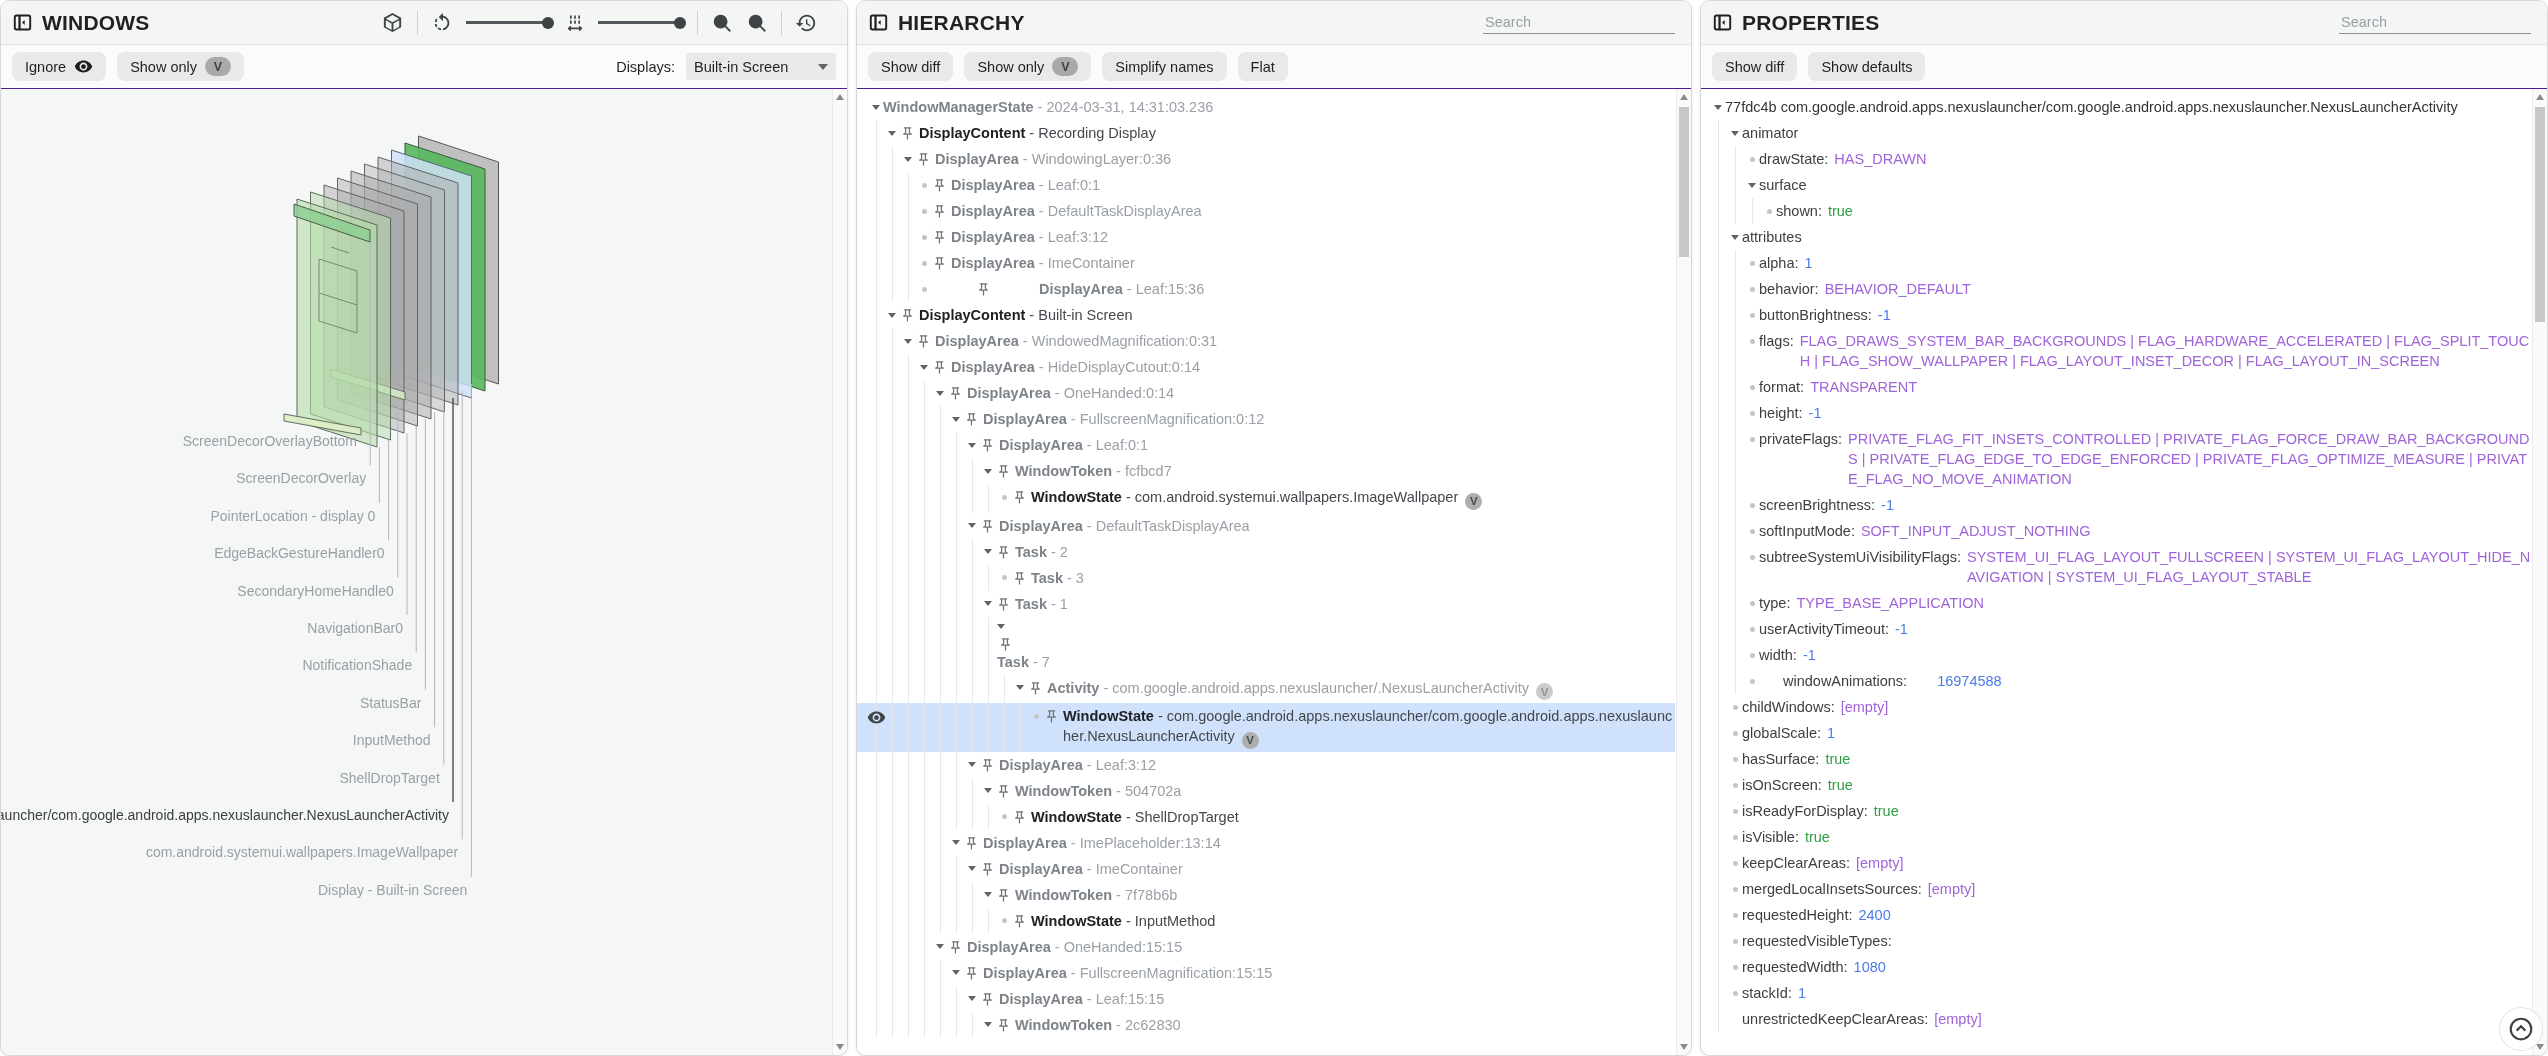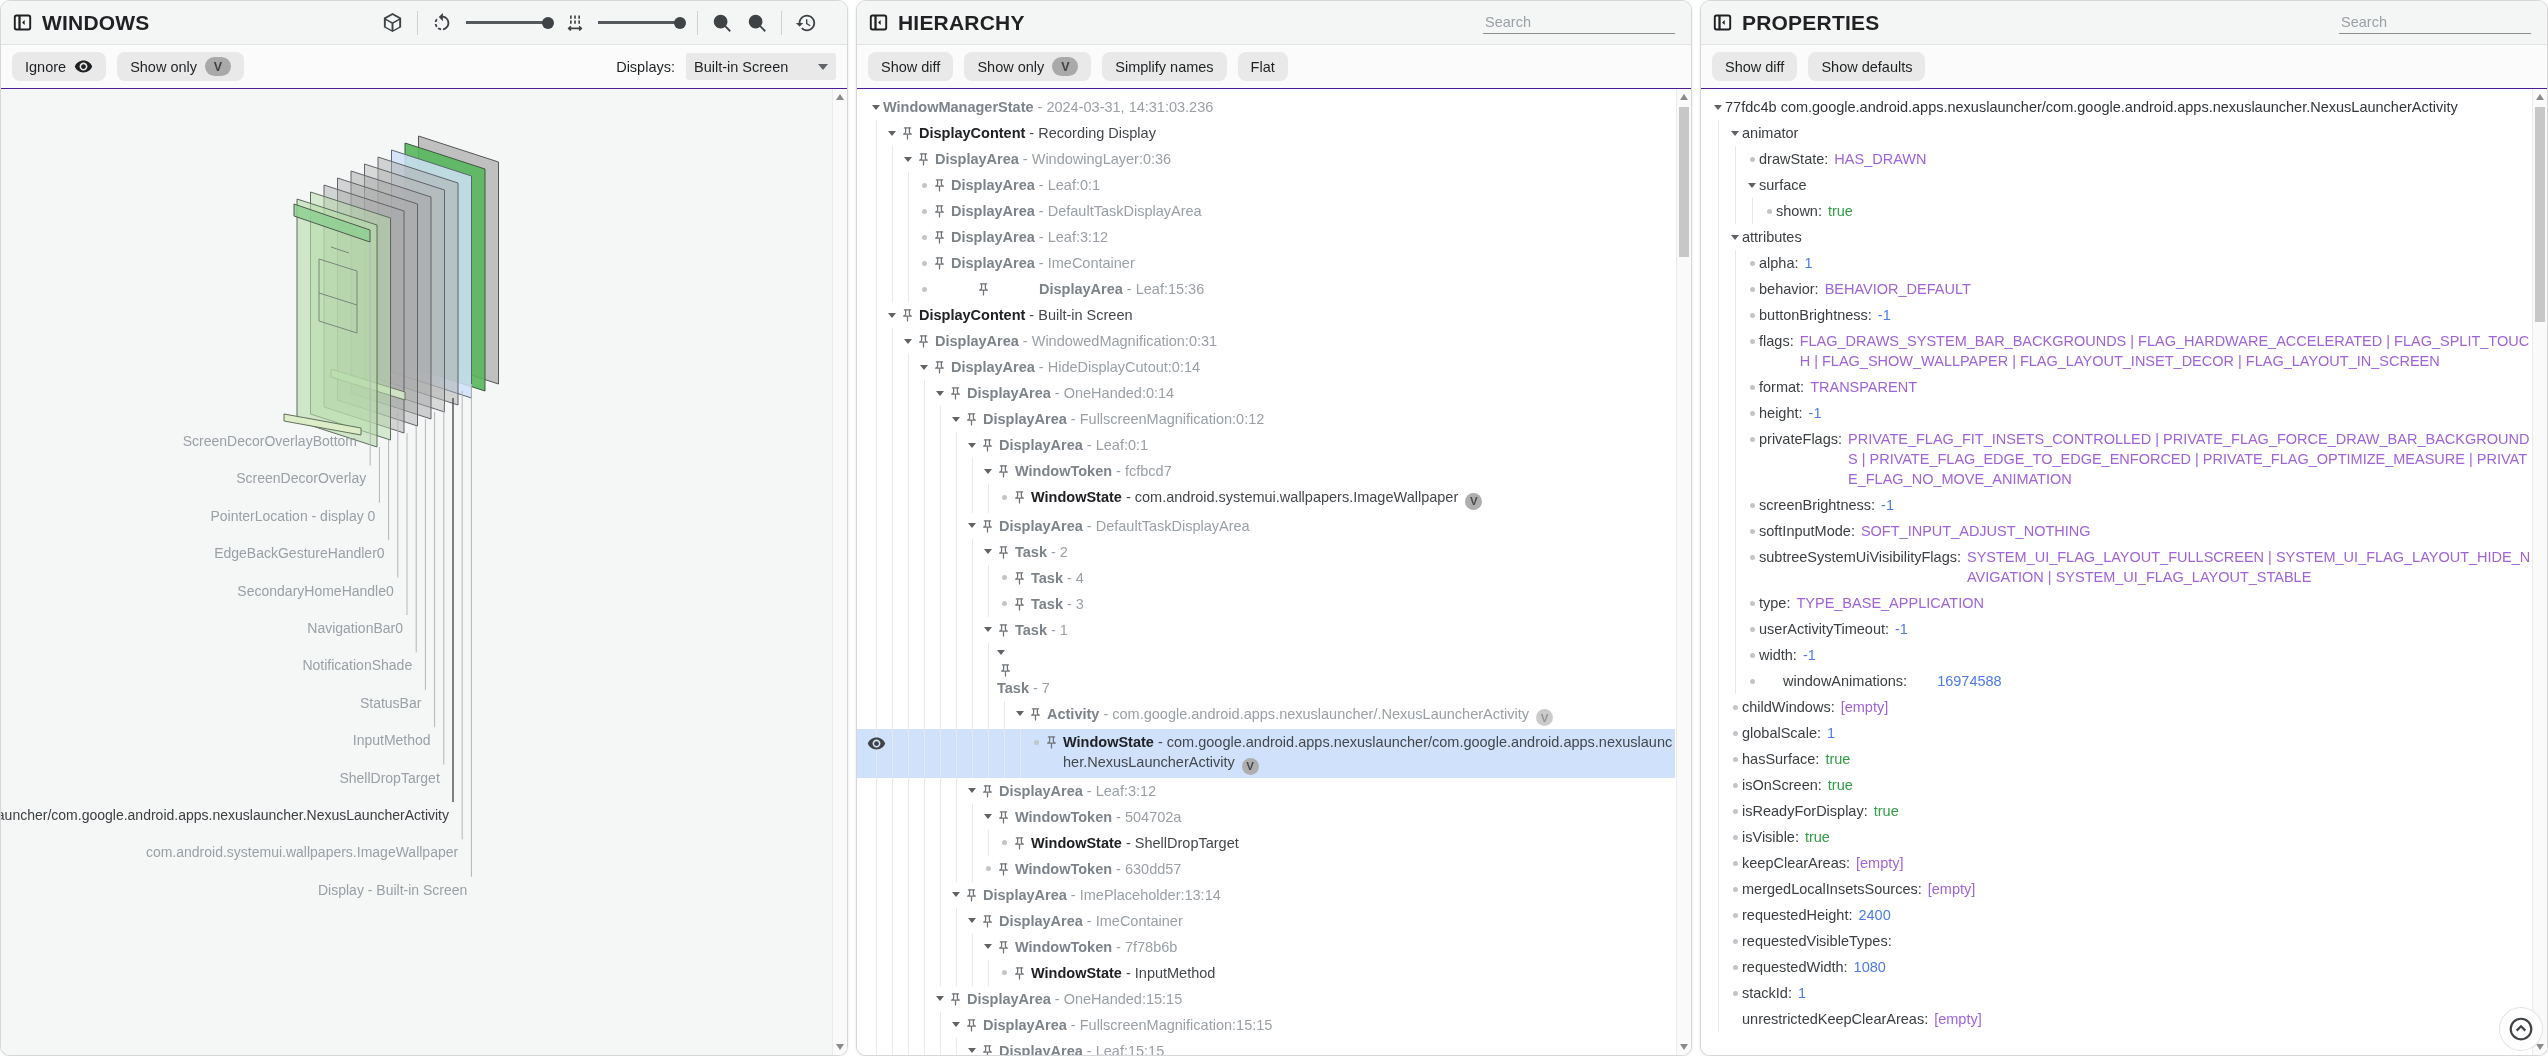--- a/index.html
+++ b/index.html
@@ -402,29 +402,20 @@
           </svg>
           <span class="ntext"><span class="t-n">Task</span><span> - 2</span></span>
         </div>
         <div class="hrow" style="padding-left: 140px; background-image: repeating-linear-gradient(to right, transparent 0px, transparent 15px, rgb(233, 233, 233) 15px, rgb(233, 233, 233) 16px); background-size: 132px 100%; background-position: 4px 0px; background-repeat: no-repeat;">
           <span class="mk">
             <span class="dt"></span>
           </span>
           <svg class="pin" width="15" height="15" viewBox="0 0 24 24">
             <path d="M14 4v5c0 1.12.37 2.16 1 3H9c.65-.86 1-1.9 1-3V4h4m3-2H7c-.55 0-1 .45-1 1s.45 1 1 1h1v5c0 1.66-1.34 3-3 3v2h5.97v7l1 1 1-1v-7H19v-2c-1.66 0-3-1.34-3-3V4h1c.55 0 1-.45 1-1s-.45-1-1-1z"></path>
           </svg>
-          <span class="ntext"><span class="t-n">Task</span><span> - 4</span></span>
-        </div>
-        <div class="hrow" style="padding-left: 140px; background-image: repeating-linear-gradient(to right, transparent 0px, transparent 15px, rgb(233, 233, 233) 15px, rgb(233, 233, 233) 16px); background-size: 132px 100%; background-position: 4px 0px; background-repeat: no-repeat;">
-          <span class="mk">
-            <span class="dt"></span>
-          </span>
-          <svg class="pin" width="15" height="15" viewBox="0 0 24 24">
-            <path d="M14 4v5c0 1.12.37 2.16 1 3H9c.65-.86 1-1.9 1-3V4h4m3-2H7c-.55 0-1 .45-1 1s.45 1 1 1h1v5c0 1.66-1.34 3-3 3v2h5.97v7l1 1 1-1v-7H19v-2c-1.66 0-3-1.34-3-3V4h1c.55 0 1-.45 1-1s-.45-1-1-1z"></path>
-          </svg>
           <span class="ntext"><span class="t-n">Task</span><span> - 3</span></span>
         </div>
         <div class="hrow" style="padding-left: 124px; background-image: repeating-linear-gradient(to right, transparent 0px, transparent 15px, rgb(233, 233, 233) 15px, rgb(233, 233, 233) 16px); background-size: 116px 100%; background-position: 4px 0px; background-repeat: no-repeat;">
           <span class="mk">
             <span class="arr"></span>
           </span>
           <svg class="pin" width="15" height="15" viewBox="0 0 24 24">
             <path d="M14 4v5c0 1.12.37 2.16 1 3H9c.65-.86 1-1.9 1-3V4h4m3-2H7c-.55 0-1 .45-1 1s.45 1 1 1h1v5c0 1.66-1.34 3-3 3v2h5.97v7l1 1 1-1v-7H19v-2c-1.66 0-3-1.34-3-3V4h1c.55 0 1-.45 1-1s-.45-1-1-1z"></path>
           </svg>
           <span class="ntext"><span class="t-n">Task</span><span> - 1</span></span>
@@ -478,29 +469,20 @@
           <span class="ntext"><span class="t-n">WindowToken</span><span> - 504702a</span></span>
         </div>
         <div class="hrow" style="padding-left: 140px; background-image: repeating-linear-gradient(to right, transparent 0px, transparent 15px, rgb(233, 233, 233) 15px, rgb(233, 233, 233) 16px); background-size: 132px 100%; background-position: 4px 0px; background-repeat: no-repeat;">
           <span class="mk">
             <span class="dt"></span>
           </span>
           <svg class="pin" width="15" height="15" viewBox="0 0 24 24">
             <path d="M14 4v5c0 1.12.37 2.16 1 3H9c.65-.86 1-1.9 1-3V4h4m3-2H7c-.55 0-1 .45-1 1s.45 1 1 1h1v5c0 1.66-1.34 3-3 3v2h5.97v7l1 1 1-1v-7H19v-2c-1.66 0-3-1.34-3-3V4h1c.55 0 1-.45 1-1s-.45-1-1-1z"></path>
           </svg>
           <span class="ntext"><span class="t-s">WindowState</span><span class="sfx-s"> - ShellDropTarget</span></span>
-        </div>
-        <div class="hrow" style="padding-left: 124px; background-image: repeating-linear-gradient(to right, transparent 0px, transparent 15px, rgb(233, 233, 233) 15px, rgb(233, 233, 233) 16px); background-size: 116px 100%; background-position: 4px 0px; background-repeat: no-repeat;">
-          <span class="mk">
-            <span class="dt"></span>
-          </span>
-          <svg class="pin" width="15" height="15" viewBox="0 0 24 24">
-            <path d="M14 4v5c0 1.12.37 2.16 1 3H9c.65-.86 1-1.9 1-3V4h4m3-2H7c-.55 0-1 .45-1 1s.45 1 1 1h1v5c0 1.66-1.34 3-3 3v2h5.97v7l1 1 1-1v-7H19v-2c-1.66 0-3-1.34-3-3V4h1c.55 0 1-.45 1-1s-.45-1-1-1z"></path>
-          </svg>
-          <span class="ntext"><span class="t-n">WindowToken</span><span> - 630dd57</span></span>
         </div>
         <div class="hrow" style="padding-left: 92px; background-image: repeating-linear-gradient(to right, transparent 0px, transparent 15px, rgb(233, 233, 233) 15px, rgb(233, 233, 233) 16px); background-size: 84px 100%; background-position: 4px 0px; background-repeat: no-repeat;">
           <span class="mk">
             <span class="arr"></span>
           </span>
           <svg class="pin" width="15" height="15" viewBox="0 0 24 24">
             <path d="M14 4v5c0 1.12.37 2.16 1 3H9c.65-.86 1-1.9 1-3V4h4m3-2H7c-.55 0-1 .45-1 1s.45 1 1 1h1v5c0 1.66-1.34 3-3 3v2h5.97v7l1 1 1-1v-7H19v-2c-1.66 0-3-1.34-3-3V4h1c.55 0 1-.45 1-1s-.45-1-1-1z"></path>
           </svg>
           <span class="ntext"><span class="t-n">DisplayArea</span><span> - ImePlaceholder:13:14</span></span>
         </div>

